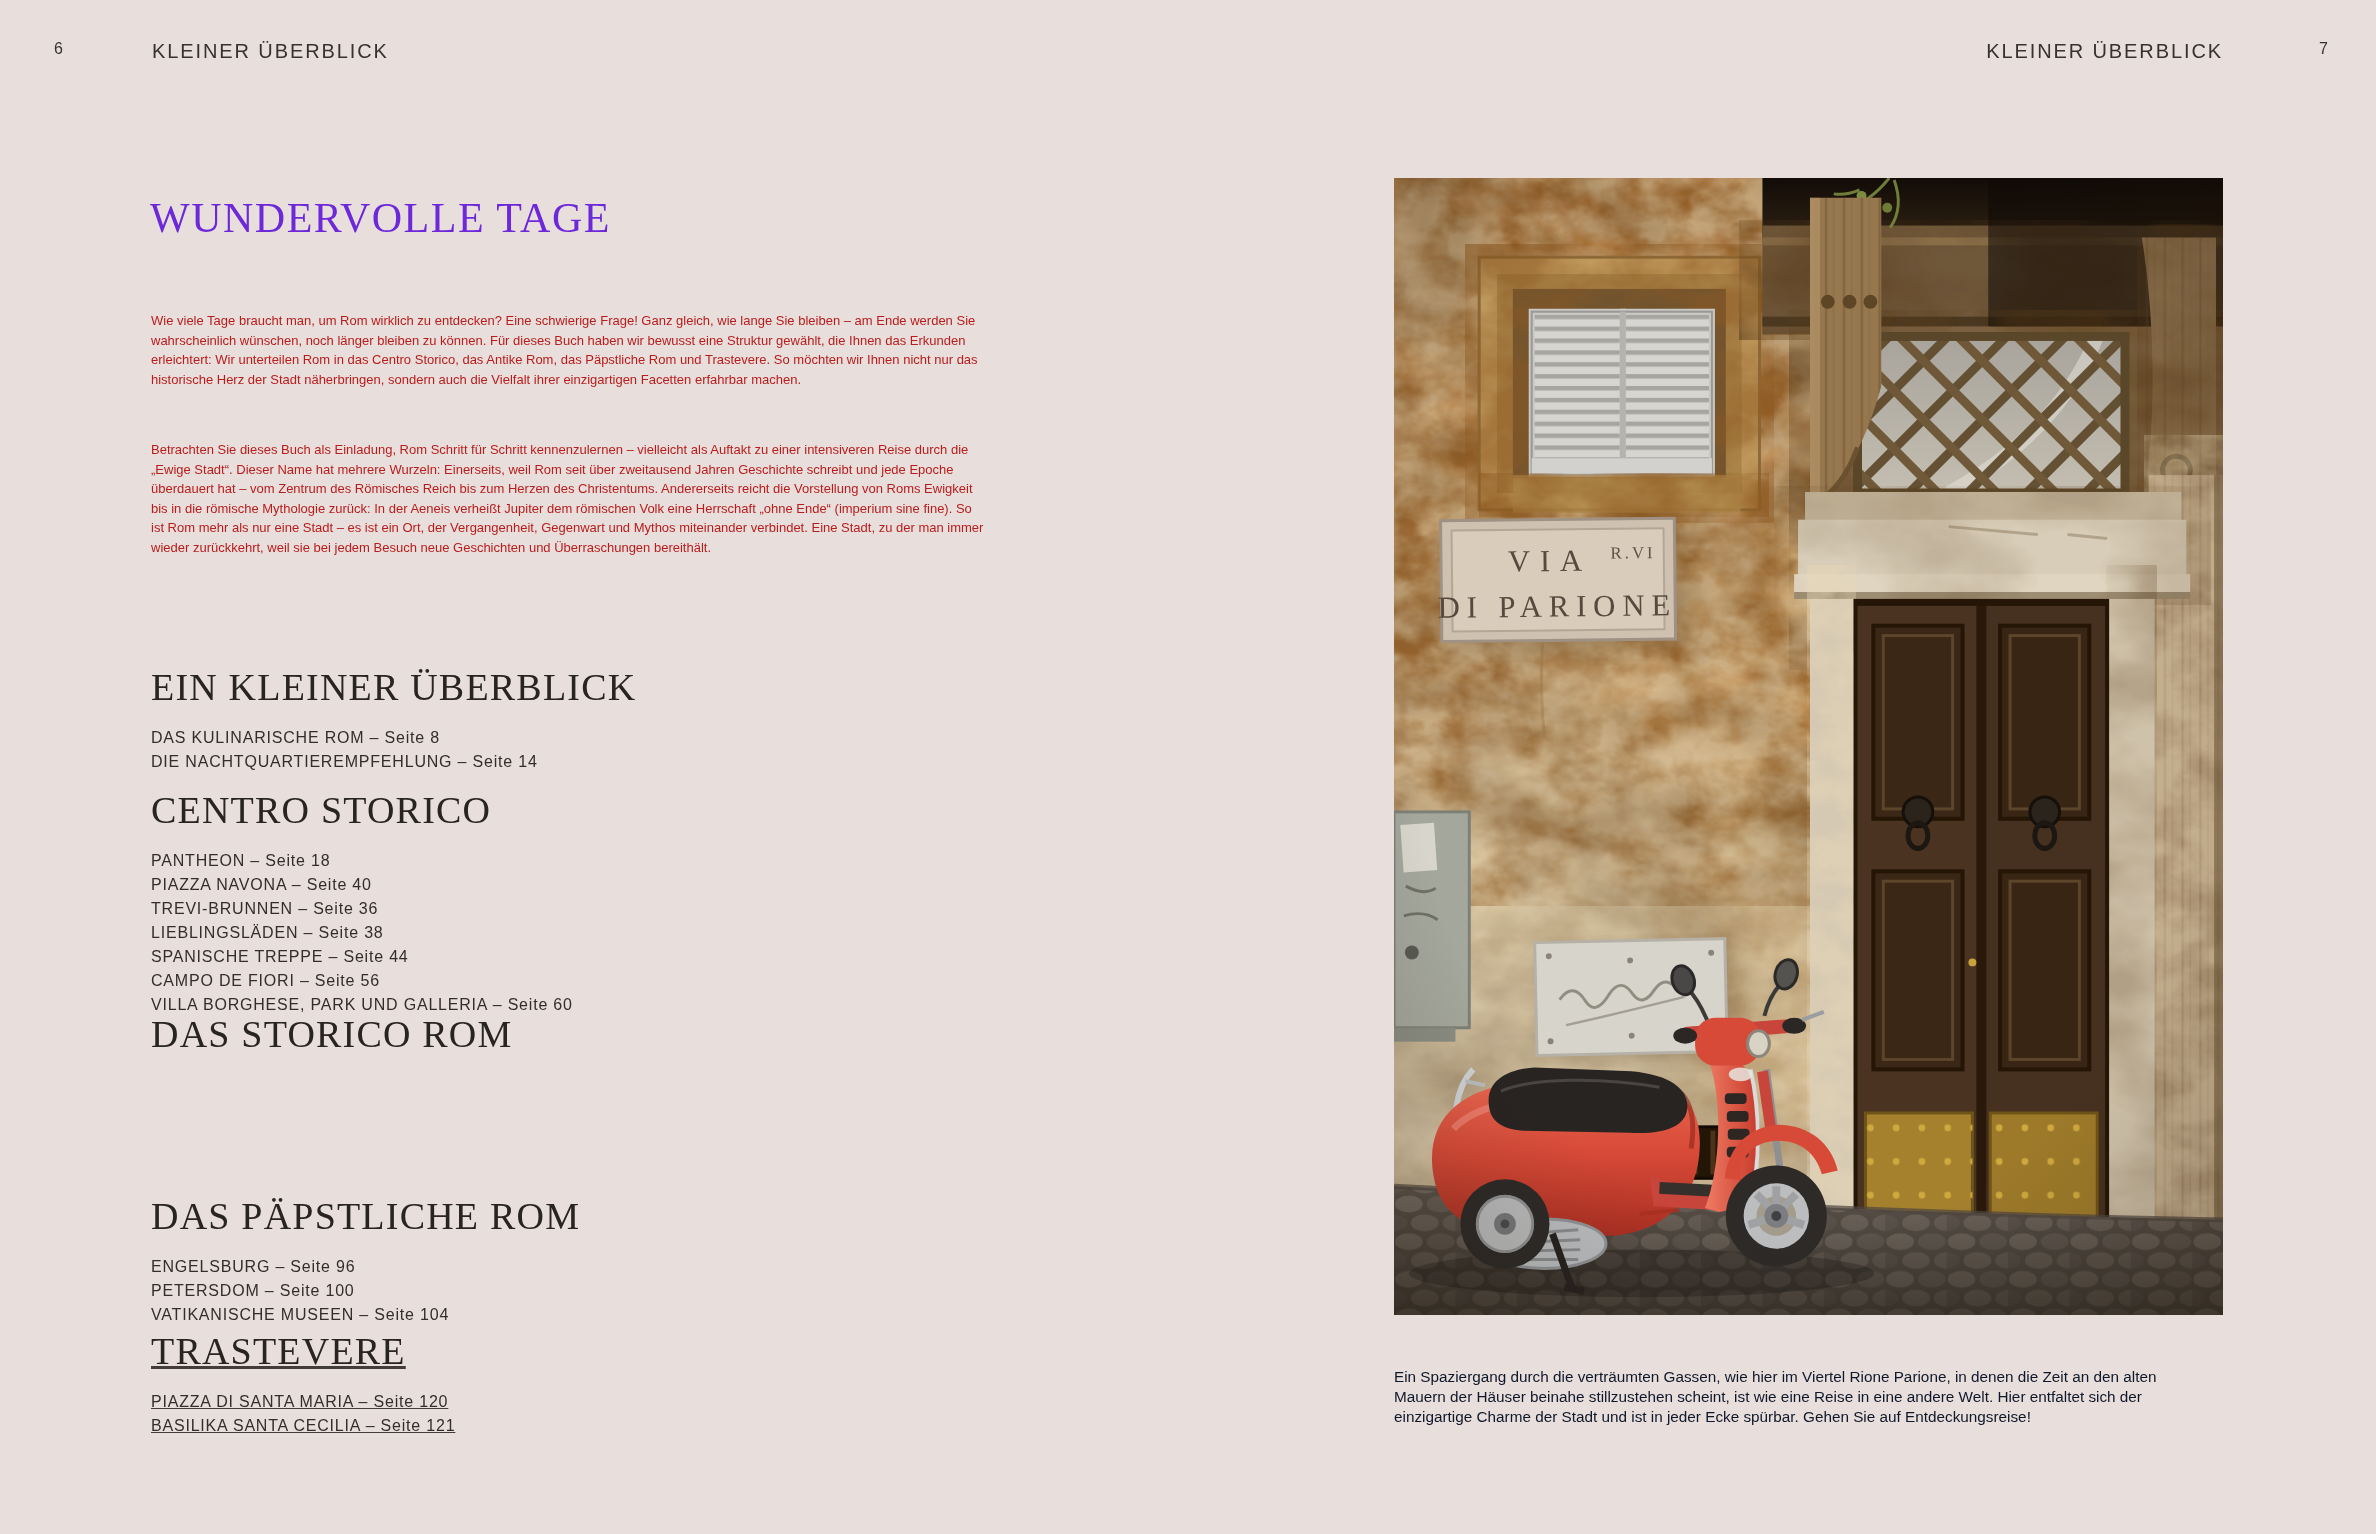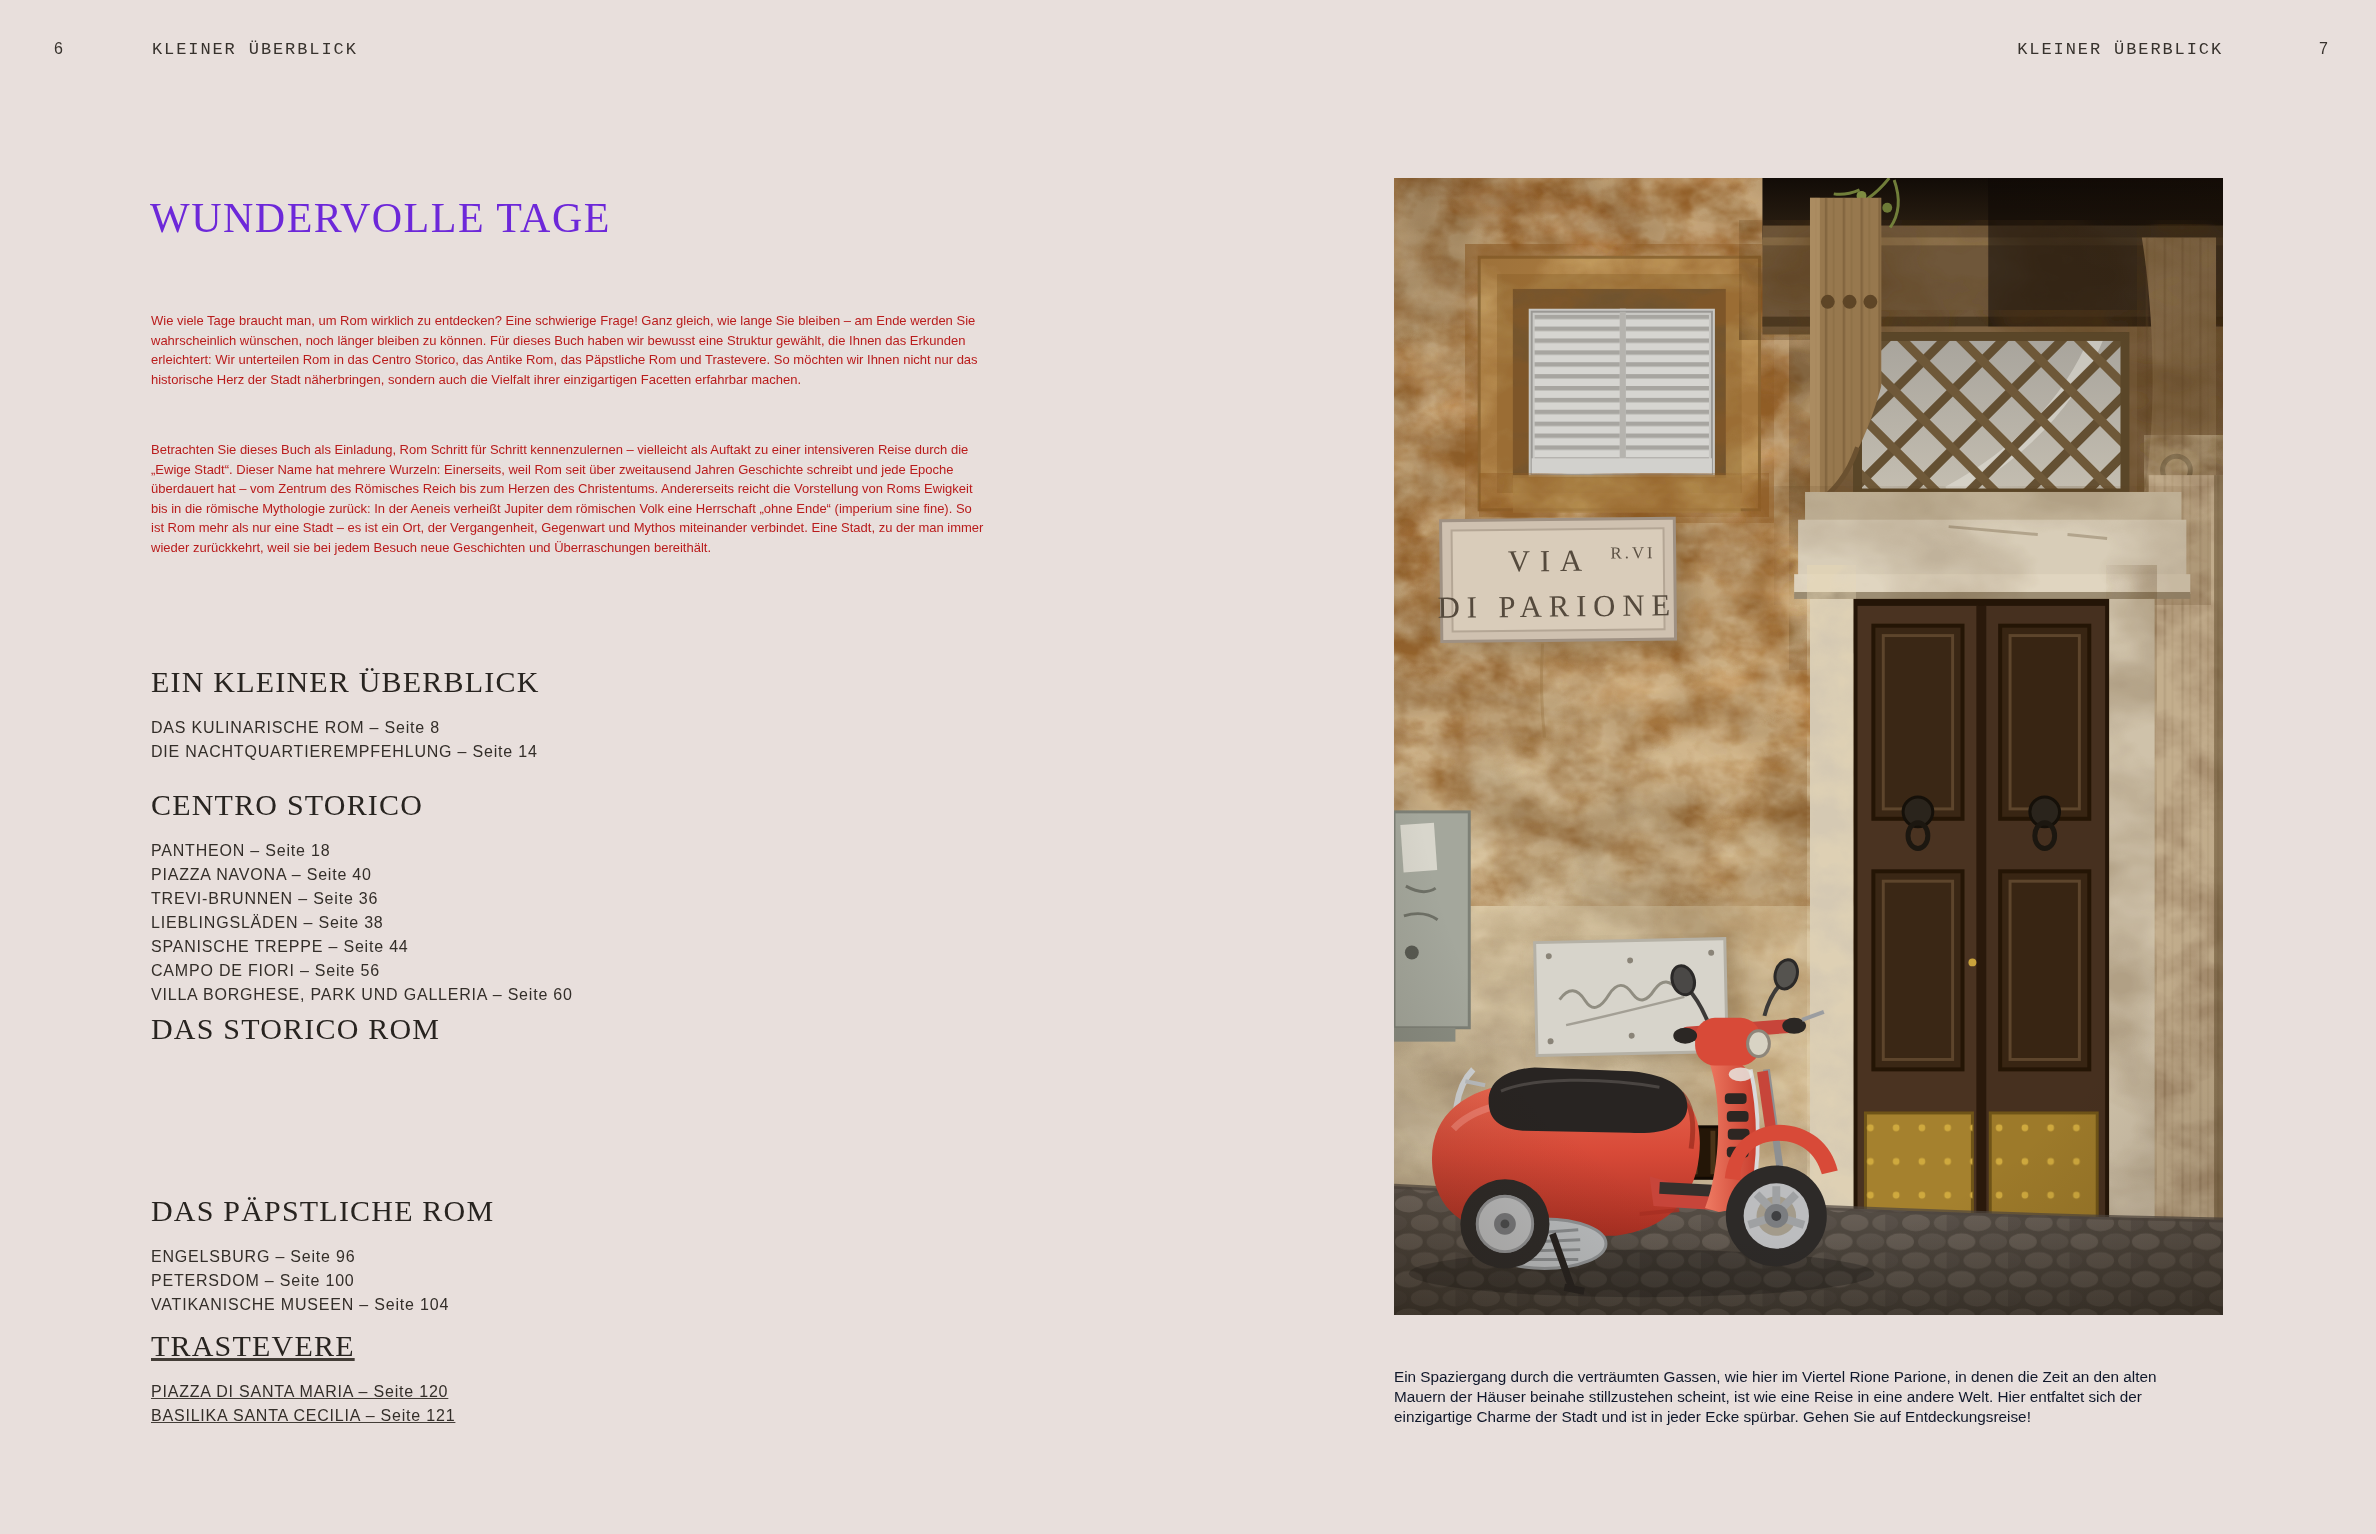--- a/index.html
+++ b/index.html
@@ -8,36 +8,36 @@
     background:#e8dfdc;
     font-family:"Liberation Sans", sans-serif;
     color:#433d37;
     overflow:hidden;
     position:relative;
   }
   .abs { position:absolute; }
 
   
   .running-head {
-    font-size:17px; letter-spacing:1.9px; color:#37322d;font-family:Liberation Mono, monospace;
+    font-size:20px; letter-spacing:1.9px; color:#37322d;
   }
   .page-num { font-size:16px; color:#37322d; }
 
   
   .title {
     font-family:"Liberation Serif", serif;
     font-size:42px; line-height:48px; letter-spacing:1.5px;
     color:#6d28d9; font-weight:500;
   }
   .intro {
     width:837px; font-size:13px; line-height:19.6px; color:#b91c1c;
   }
   .section h2 {
     font-family:"Liberation Serif", serif;
-    font-size:30px; letter-spacing:1.2px; color:#282420;
+    font-size:38px; letter-spacing:1.2px; color:#282420;
     font-weight:500; margin:0 4px 17px 0;
   }
   .section ul { list-style:none; }
   .section li {
     font-size:16px; line-height:24px; letter-spacing:0.8px; color:#332e29;
   }
 
   
   .photo-frame {
     left:1394px; top:178px; width:829px; height:1137px;

